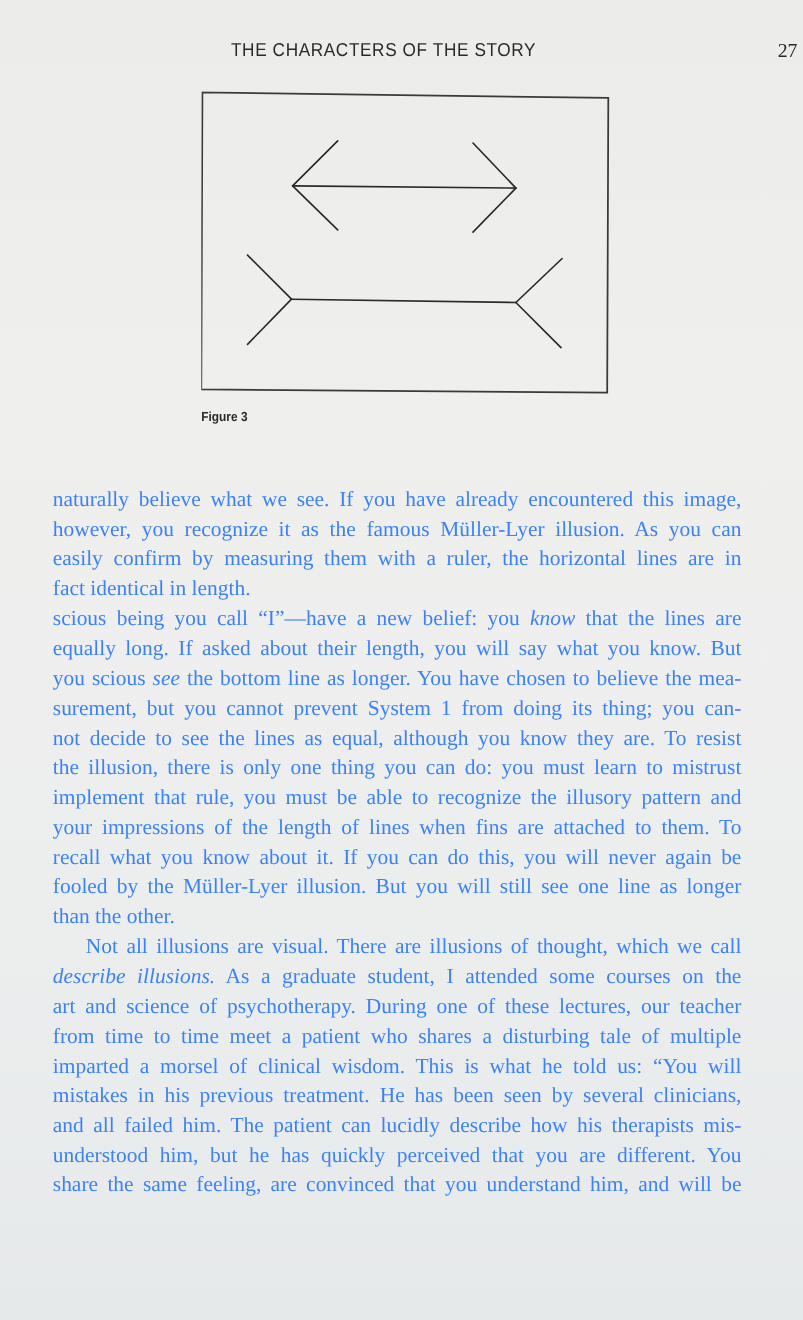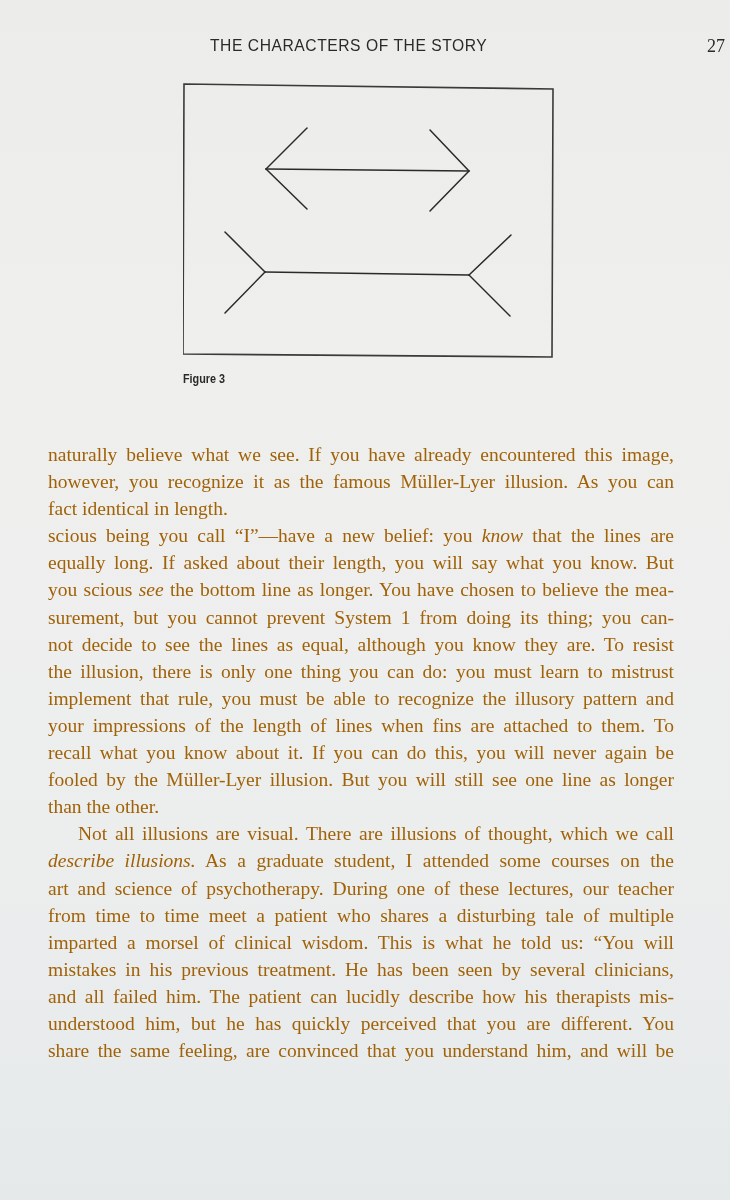--- a/index.html
+++ b/index.html
@@ -63,21 +63,21 @@
       transform-origin: left center;
     }
     .body-text {
       position: absolute;
       left: 32px;
       top: 441px;
       width: 626px;
       font-family: "Liberation Serif", serif;
       font-size: 19.5px;
       line-height: 27.1px;
-      color: #a16207;
+      color: #3b82f6;
     }
     .line {
       display: block;
       white-space: nowrap;
       text-align: justify;
       text-align-last: justify;
       height: 27.1px;
     }
     .line.last {
       text-align-last: left;
@@ -117,20 +117,21 @@
       </g>
     </svg>
   </div>
 
   <div class="figure-caption">Figure 3</div>
 
   <div class="body-text" id="body-text">
       <div>
         <span class="line"><span>naturally believe what we see. If you have already encountered this image,</span></span>
         <span class="line"><span>however, you recognize it as the famous Müller-Lyer illusion. As you can</span></span>
+        <span class="line"><span>easily confirm by measuring them with a ruler, the horizontal lines are in</span></span>
         <span class="line last"><span>fact identical in length.</span></span>
       </div>
       <div>
         <span class="line"><span>scious being you call “I”—have a new belief: you </span><span class="italic">know</span><span> that the lines are</span></span>
         <span class="line"><span>equally long. If asked about their length, you will say what you know. But</span></span>
         <span class="line"><span>you scious </span><span class="italic">see</span><span> the bottom line as longer. You have chosen to believe the mea-</span></span>
         <span class="line"><span>surement, but you cannot prevent System 1 from doing its thing; you can-</span></span>
         <span class="line"><span>not decide to see the lines as equal, although you know they are. To resist</span></span>
         <span class="line"><span>the illusion, there is only one thing you can do: you must learn to mistrust</span></span>
         <span class="line"><span>implement that rule, you must be able to recognize the illusory pattern and</span></span>

